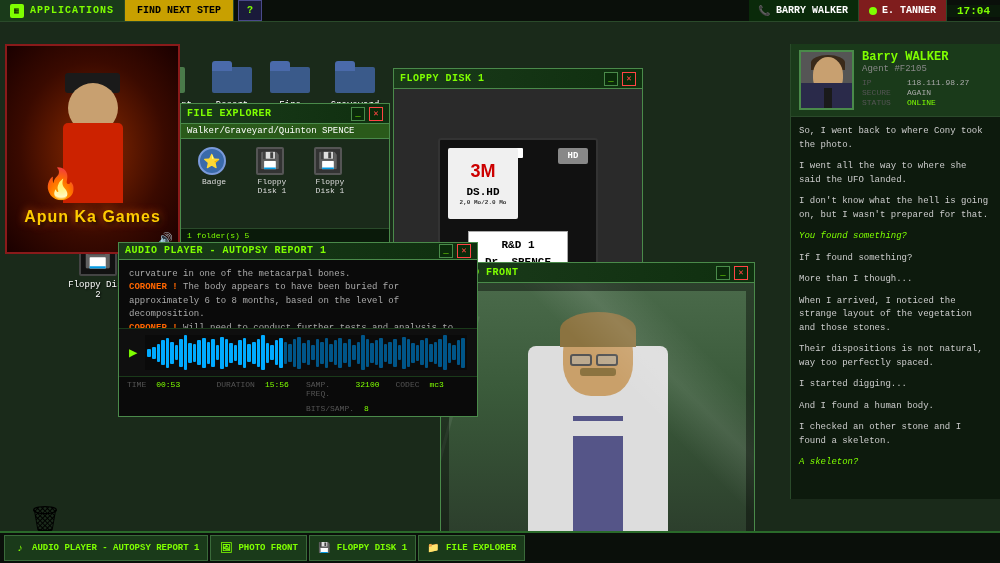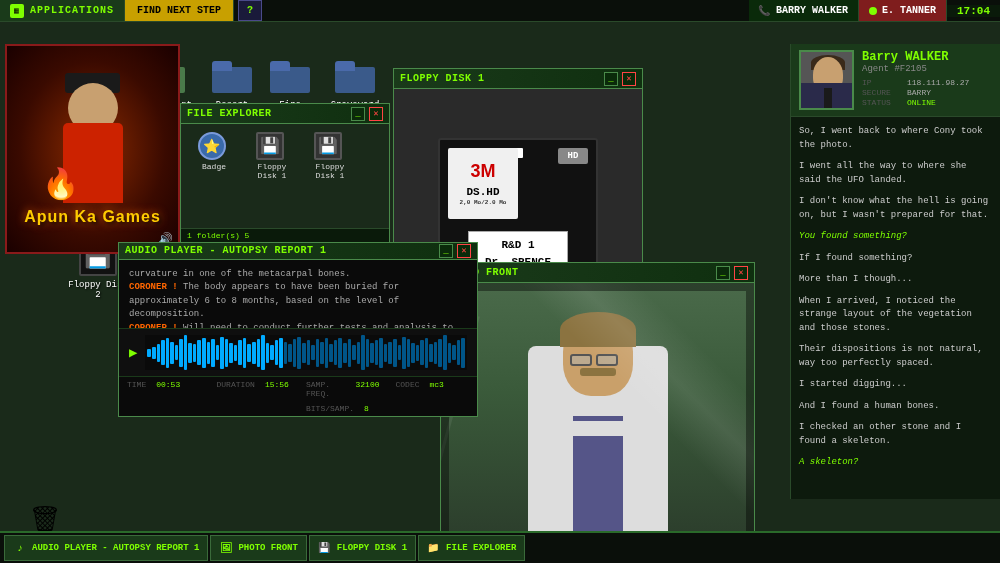--- a/index.html
+++ b/index.html
@@ -801,20 +801,21 @@
       </div>
     </div>
   </div>
 
   <div class="window file-explorer-window">
     <div class="window-titlebar">
       <span class="win-title">FILE EXPLORER</span>
       <div class="win-btn">_</div>
       <div class="win-btn close">✕</div>
     </div>
+    <div class="file-explorer-path">Walker/Graveyard/Quinton SPENCE</div>
     <div class="file-explorer-icons">
 
       <div class="fe-icon">
         <div class="fi-img">
           <div style="width:28px;height:28px;background:#3a6aaa;border-radius:50%;border:2px solid #7a9ada;display:flex;align-items:center;justify-content:center;font-size:14px;color:#fff;">⭐</div>
         </div>
         <span class="fi-label">Badge</span>
       </div>
 
       <div class="fe-icon">
@@ -1011,39 +1012,39 @@
       </div>
       <div class="chat-info">
         <div class="chat-name">Barry WALKER</div>
         <div class="chat-agent">Agent #F2105</div>
         <div class="chat-detail-row">
           <span class="chat-detail-key">IP</span>
           <span class="chat-detail-val">118.111.98.27</span>
         </div>
         <div class="chat-detail-row">
           <span class="chat-detail-key">SECURE</span>
-          <span class="chat-detail-val">BARRY</span>
+          <span class="chat-detail-val">AGAIN</span>
         </div>
         <div class="chat-detail-row">
           <span class="chat-detail-key">STATUS</span>
           <span class="chat-detail-val online">ONLINE</span>
         </div>
       </div>
     </div>
     <div class="chat-messages" id="chat-messages">
         <div class="chat-msg msg-them">So, I went back to where Cony took the photo.</div>
         <div class="chat-msg msg-them">I went all the way to where she said the UFO landed.</div>
         <div class="chat-msg msg-them">I don't know what the hell is going on, but I wasn't prepared for that.</div>
         <div class="chat-msg msg-me">You found something?</div>
         <div class="chat-msg msg-them">If I found something?</div>
         <div class="chat-msg msg-them">More than I though...</div>
         <div class="chat-msg msg-them">When I arrived, I noticed the strange layout of the vegetation and those stones.</div>
         <div class="chat-msg msg-them">Their dispositions is not natural, way too perfectly spaced.</div>
         <div class="chat-msg msg-them">I started digging...</div>
-        <div class="chat-msg msg-them">And I found a human bones.</div>
+        <div class="chat-msg msg-them">And I found a human body.</div>
         <div class="chat-msg msg-them">I checked an other stone and I found a skeleton.</div>
         <div class="chat-msg msg-me">A skeleton?</div>
       </div>
   </div>
 
 </div>
 
 <div class="taskbar-bottom">
   <div class="taskbar-item">
     <div class="t-icon">♪</div>

